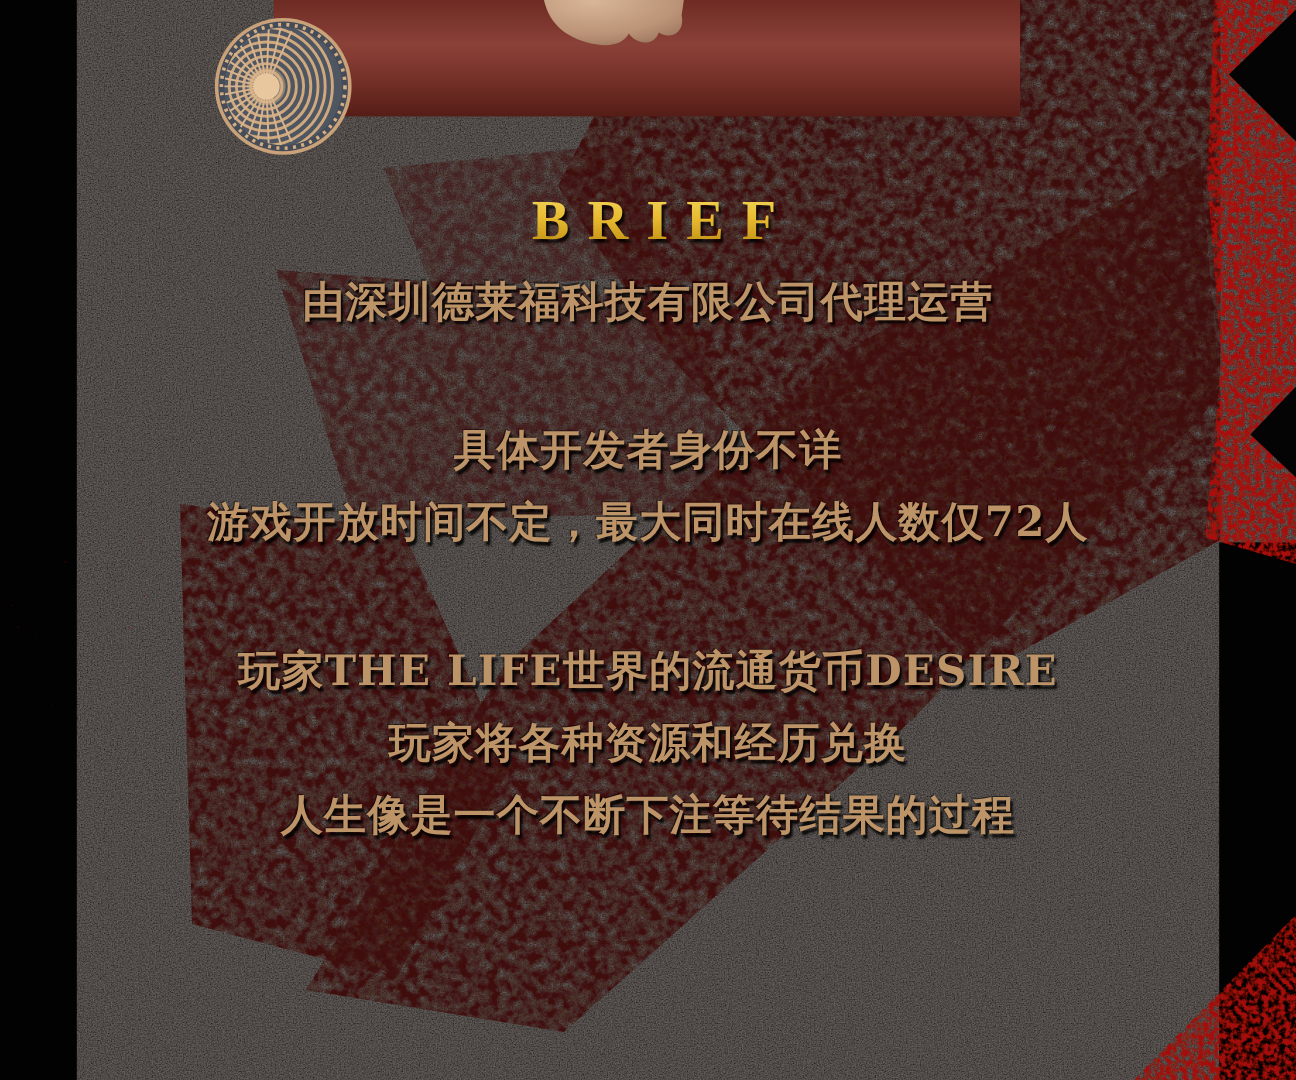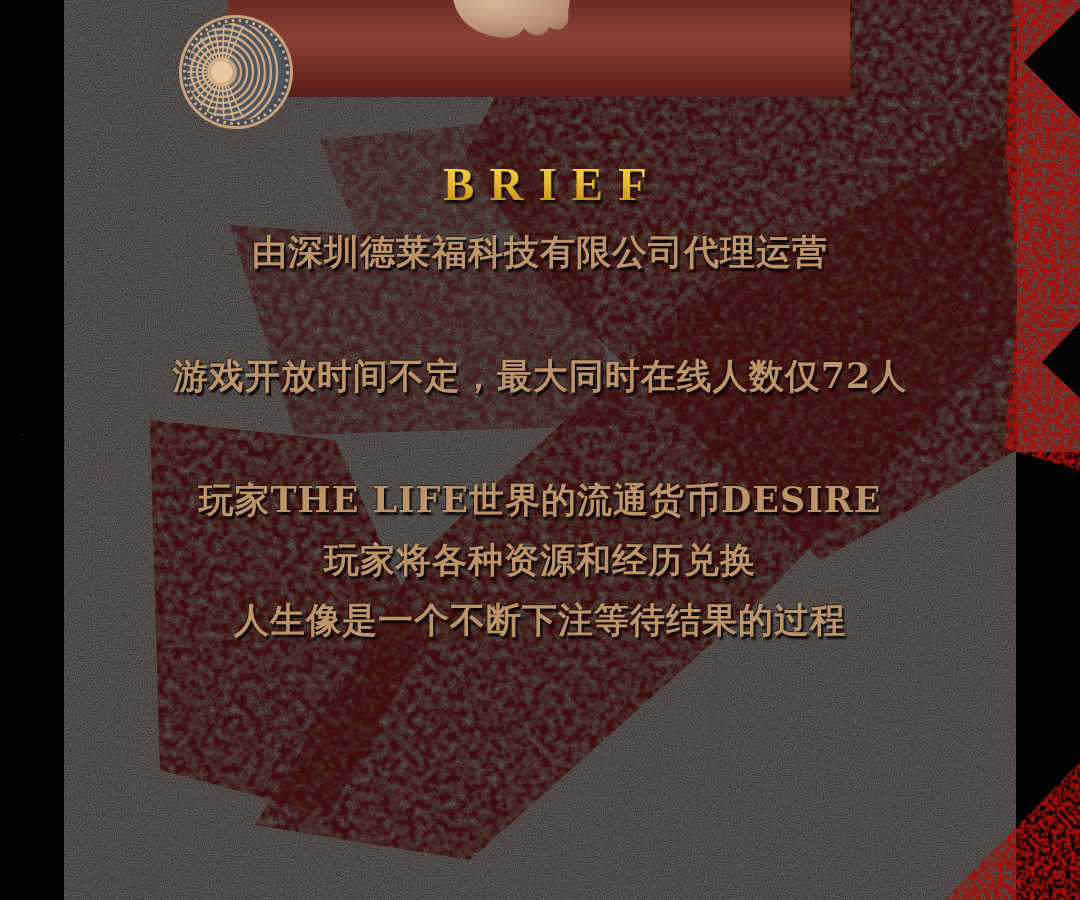--- a/index.html
+++ b/index.html
@@ -157,20 +157,21 @@
     </g>
   </svg>
 
   <h1 class="title">BRIEF</h1>
 
   <div class="textcol">
     <div class="para">
       <div class="line">由深圳德莱福科技有限公司代理运营</div>
     </div>
     <div class="para">
+      <div class="line">具体开发者身份不详</div>
       <div class="line">游戏开放时间不定，最大同时在线人数仅72人</div>
     </div>
     <div class="para">
       <div class="line">玩家THE LIFE世界的流通货币DESIRE</div>
       <div class="line">玩家将各种资源和经历兑换</div>
       <div class="line">人生像是一个不断下注等待结果的过程</div>
     </div>
   </div>
 
 </div>

